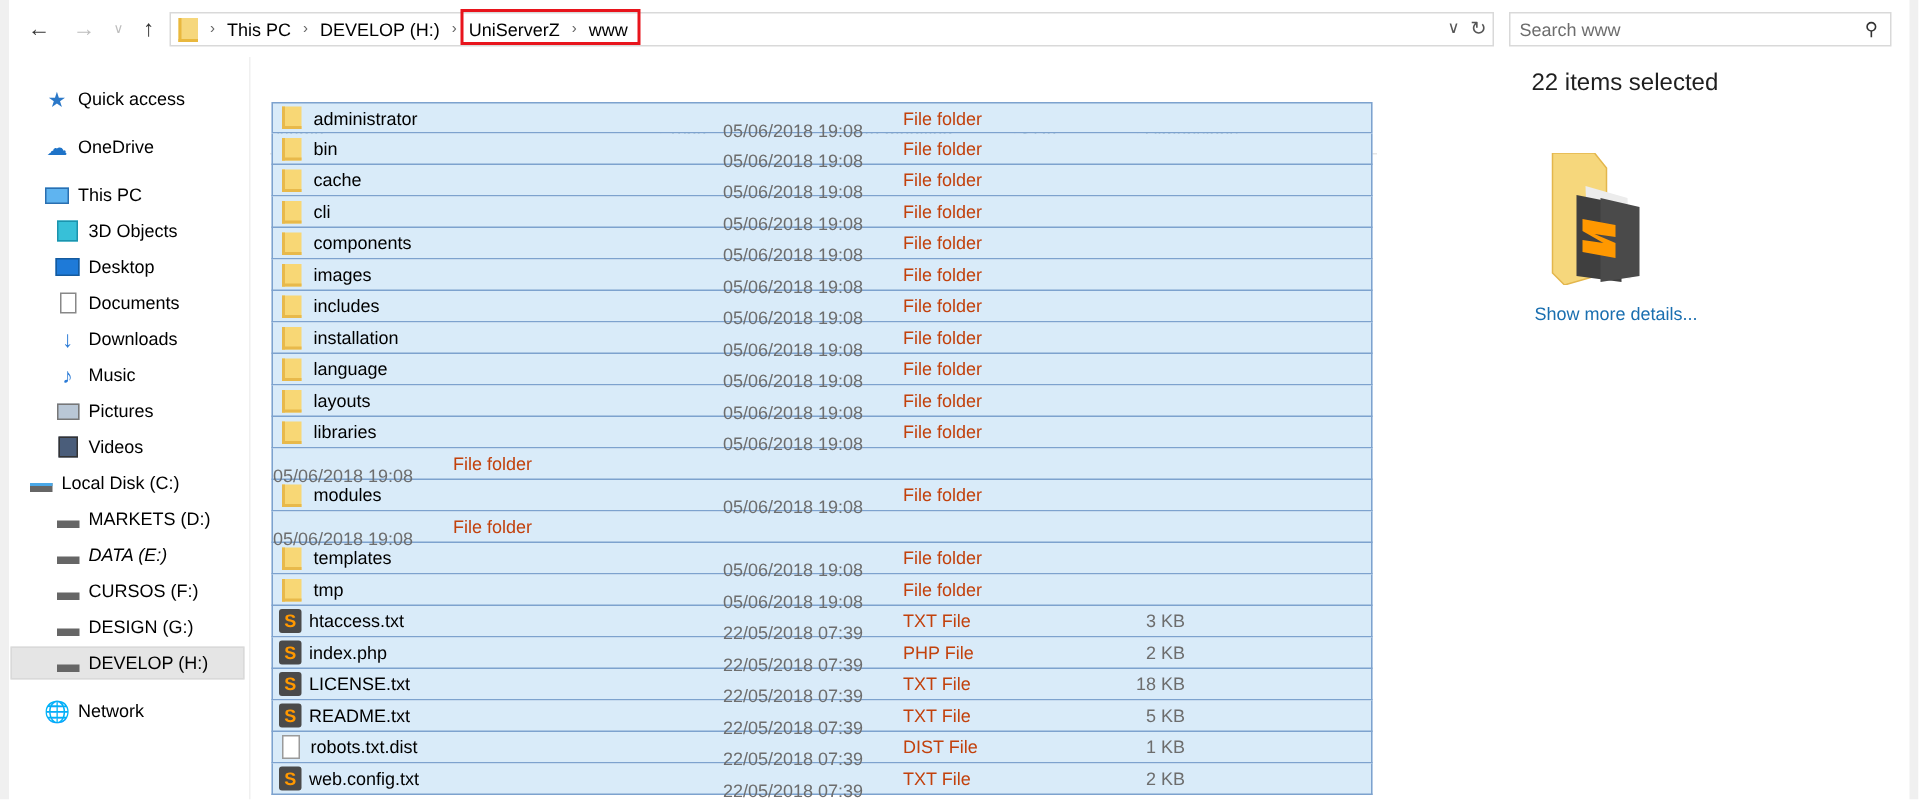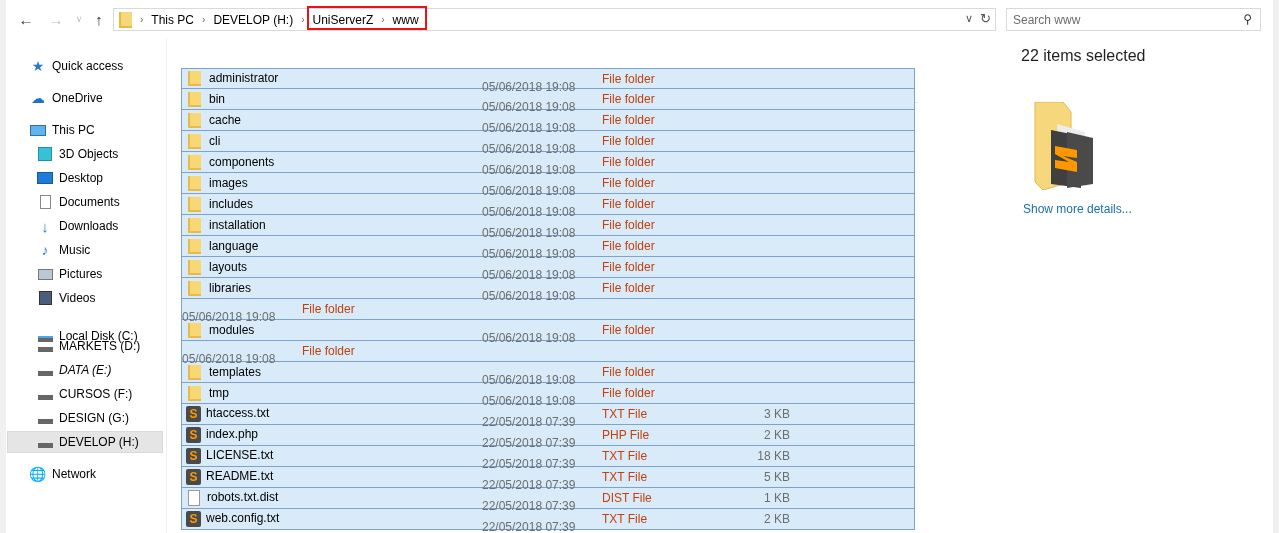--- a/index.html
+++ b/index.html
@@ -35,21 +35,21 @@
   .side-item.sel { background: #e5e5e5; border: 1px solid #d9d9d9; left: 1px !important; width: 156px; }
 
   
   .list { position: absolute; left: 180px; top: 38px; width: 740px; height: 495px; }
   .col-head { position: absolute; top: 0; left: 0; width: 738px; height: 25px; border-bottom: 1px solid #e5e5e5; display: flex; font-size: 12px; color: #0c4a6e; margin-top: 40px; }
   .col-head div { height: 25px; line-height: 25px; padding-left: 4px; border-right: 1px solid #e5e5e5; }
   .col-head div:last-child { border-right: none; }
   .rows { position: absolute; top: 30px; left: 1px; width: 734px; }
   .row { height: 21px; background: #cce8ff; border: 1px solid #99d1ff; border-top: none; display: flex; align-items: center; font-size: 12px; background: #d9ebf9; border-color: #7da2ce; }
   .row:first-child { border-top: 1px solid #7da2ce; }
-  .row .nm { width: 300px; display: flex; padding-left: 4px; color: #000; }
+  .row .nm { width: 300px; display: flex; align-items: center; padding-left: 4px; color: #000; }
   .row .dt { width: 120px; color: #6d6d6d; margin-top: 16px; }
   .row .ty { width: 100px; color: #c2410c; }
   .row .sz { width: 88px; color: #6d6d6d; text-align: right; padding-right: 0; }
   .row .di { flex: 1; }
   .folder-ico { background: #f8d775; border-left: 2px solid #e8b94b; border-bottom: 2px solid #e8b94b; width: 13px; height: 15px; margin-right: 8px; margin-left: 2px; }
   .sub-ico { background: #4a4a4a; border-radius: 2px; color: #ff9800; font-weight: bold; font-size: 12px; line-height: 16px; text-align: center; width: 15px; height: 16px; margin-right: 5px; }
   .doc-ico { background: #fff; border: 1px solid #9a9a9a; width: 12px; height: 16px; margin-right: 7px; margin-left: 2px; }
 
   
   .details { position: absolute; left: 1000px; top: 38px; width: 273px; height: 495px; }
@@ -154,21 +154,21 @@
         <span style="display:inline-block;width:15px;height:11px;background:#b9c7d6;border:1px solid #777;"></span>
       </span>
       <span>Pictures</span>
     </div>
     <div class="side-item" style="top: 249px; left: 31px;">
       <span class="ico">
         <span style="display:inline-block;width:13px;height:14px;background:#4a5d7a;border:1px solid #333;"></span>
       </span>
       <span>Videos</span>
     </div>
-    <div class="side-item" style="top: 273px; left: 31px; margin-top: 14px;">
+    <div class="side-item" style="top: 273px; left: 13px;">
       <span class="ico">
         <span style="display:inline-block;width:15px;height:6px;background:#666;border-top:2px solid #4aa8e8;margin-top:6px;"></span>
       </span>
       <span>Local Disk (C:)</span>
     </div>
     <div class="side-item" style="top: 297px; left: 31px;">
       <span class="ico">
         <span style="display:inline-block;width:15px;height:5px;background:#666;margin-top:7px;"></span>
       </span>
       <span>MARKETS (D:)</span>

